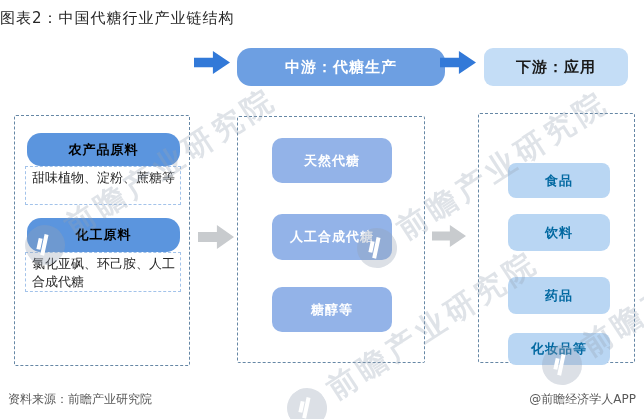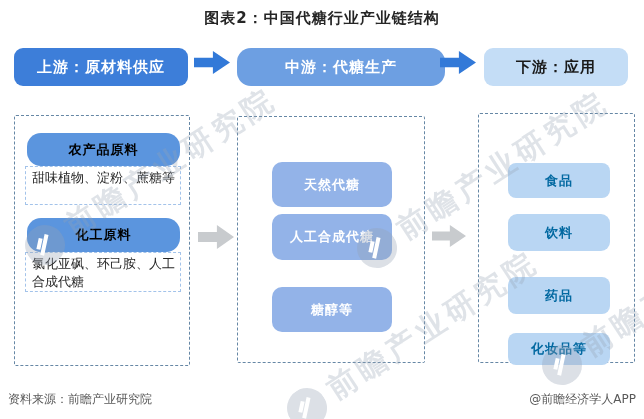--- a/index.html
+++ b/index.html
@@ -2,22 +2,22 @@
 <html style="--stage1-bg: #3d7ed9; --stage2-bg: #6d9fe2; --stage3-bg: #c4ddf6; --flow-arrow: #3279d8; --upstream-item-bg: #5b95de; --midstream-item-bg: #93b3e8; --downstream-item-bg: #b9d6f3; --gray-arrow: #c8cbce; --dashed-border: #6687a5; --detail-border: #a3c3ea; --footer-text: #595959;"><head>
 <meta charset="utf-8">
 <style>
   html,body{margin:0;padding:0;background:#fff;}
   .canvas{
     position:relative;width:644px;height:419px;background:#fff;overflow:hidden;
     font-family:"DejaVu Sans","Liberation Sans",sans-serif;
   }
   .abs{position:absolute;box-sizing:border-box;}
   .title{
-    left:0;right:0;top:9px;text-align:center;
-    font-size:15px;font-weight:700;color:#262626;letter-spacing:1px;
+    left:0;right:0;top:9px;text-align:left;
+    font-size:15px;font-weight:400;color:#262626;letter-spacing:1px;
   }
   .stage{
     display:flex;align-items:center;justify-content:center;
     border-radius:9px;font-size:15px;font-weight:700;letter-spacing:1px;
     color:#fff;
   }
   .stage1{background:var(--stage1-bg,#3d7ed9);}
   .stage2{background:var(--stage2-bg,#6d9fe2);}
   .stage3{background:var(--stage3-bg,#c4ddf6);color:#1a1a1a;}
   .panel{
@@ -58,21 +58,20 @@
   .wm-logo{width:40px;height:40px;color:rgba(148,162,180,0.33);flex:0 0 auto;}
   .wm-logo svg{display:block;width:100%;height:100%;}
 </style>
 </head>
 <body>
 
 <div class="canvas">
 
   <div class="abs title">图表2：中国代糖行业产业链结构</div>
 
-  <div class="abs stage stage1" style="left:14px;top:48px;width:174px;height:38px;">上游：原材料供应</div>
 
   <div class="abs arrow" style="left:194px;top:50px;width:36px;height:25px;">
     <svg viewBox="0 0 40 26" preserveAspectRatio="none">
         <path d="M0 8 H21 V1 L40 13 L21 25 V18 H0 Z" fill="var(--flow-arrow,#3279d8)"></path>
       </svg>
   </div>
 
   <div class="abs stage stage2" style="left:237px;top:48px;width:208px;height:38px;border-radius:14px;">中游：代糖生产</div>
 
   <div class="abs arrow" style="left:440px;top:50px;width:36px;height:25px;">
@@ -98,21 +97,21 @@
     <svg viewBox="0 0 40 26" preserveAspectRatio="none">
         <path d="M0 8 H21 V1 L40 13 L21 25 V18 H0 Z" fill="var(--gray-arrow,#c8cbce)"></path>
       </svg>
   </div>
   <div class="abs arrow" style="left:432px;top:224px;width:34px;height:24px;">
     <svg viewBox="0 0 40 26" preserveAspectRatio="none">
         <path d="M0 8 H21 V1 L40 13 L21 25 V18 H0 Z" fill="var(--gray-arrow,#c8cbce)"></path>
       </svg>
   </div>
 
-  <div class="abs mid-item" style="left:272px;top:138px;width:120px;height:45px;margin-top:24px;">天然代糖</div>
+  <div class="abs mid-item" style="left:272px;top:138px;width:120px;height:45px;">天然代糖</div>
   <div class="abs mid-item" style="left:272px;top:214px;width:120px;height:46px;">人工合成代糖</div>
   <div class="abs mid-item" style="left:272px;top:287px;width:120px;height:45px;">糖醇等</div>
 
   <div class="abs down-item" style="left:508px;top:139px;width:102px;height:35px;">食品</div>
   <div class="abs down-item" style="left:508px;top:190px;width:102px;height:37px;border-radius:9px;">饮料</div>
   <div class="abs down-item" style="left:508px;top:253px;width:102px;height:37px;">药品</div>
   <div class="abs down-item" style="left:508px;top:309px;width:102px;height:32px;">化妆品等</div>
 
   <div class="abs wm" style="left:28px;top:235px;">
     <span class="wm-logo">

